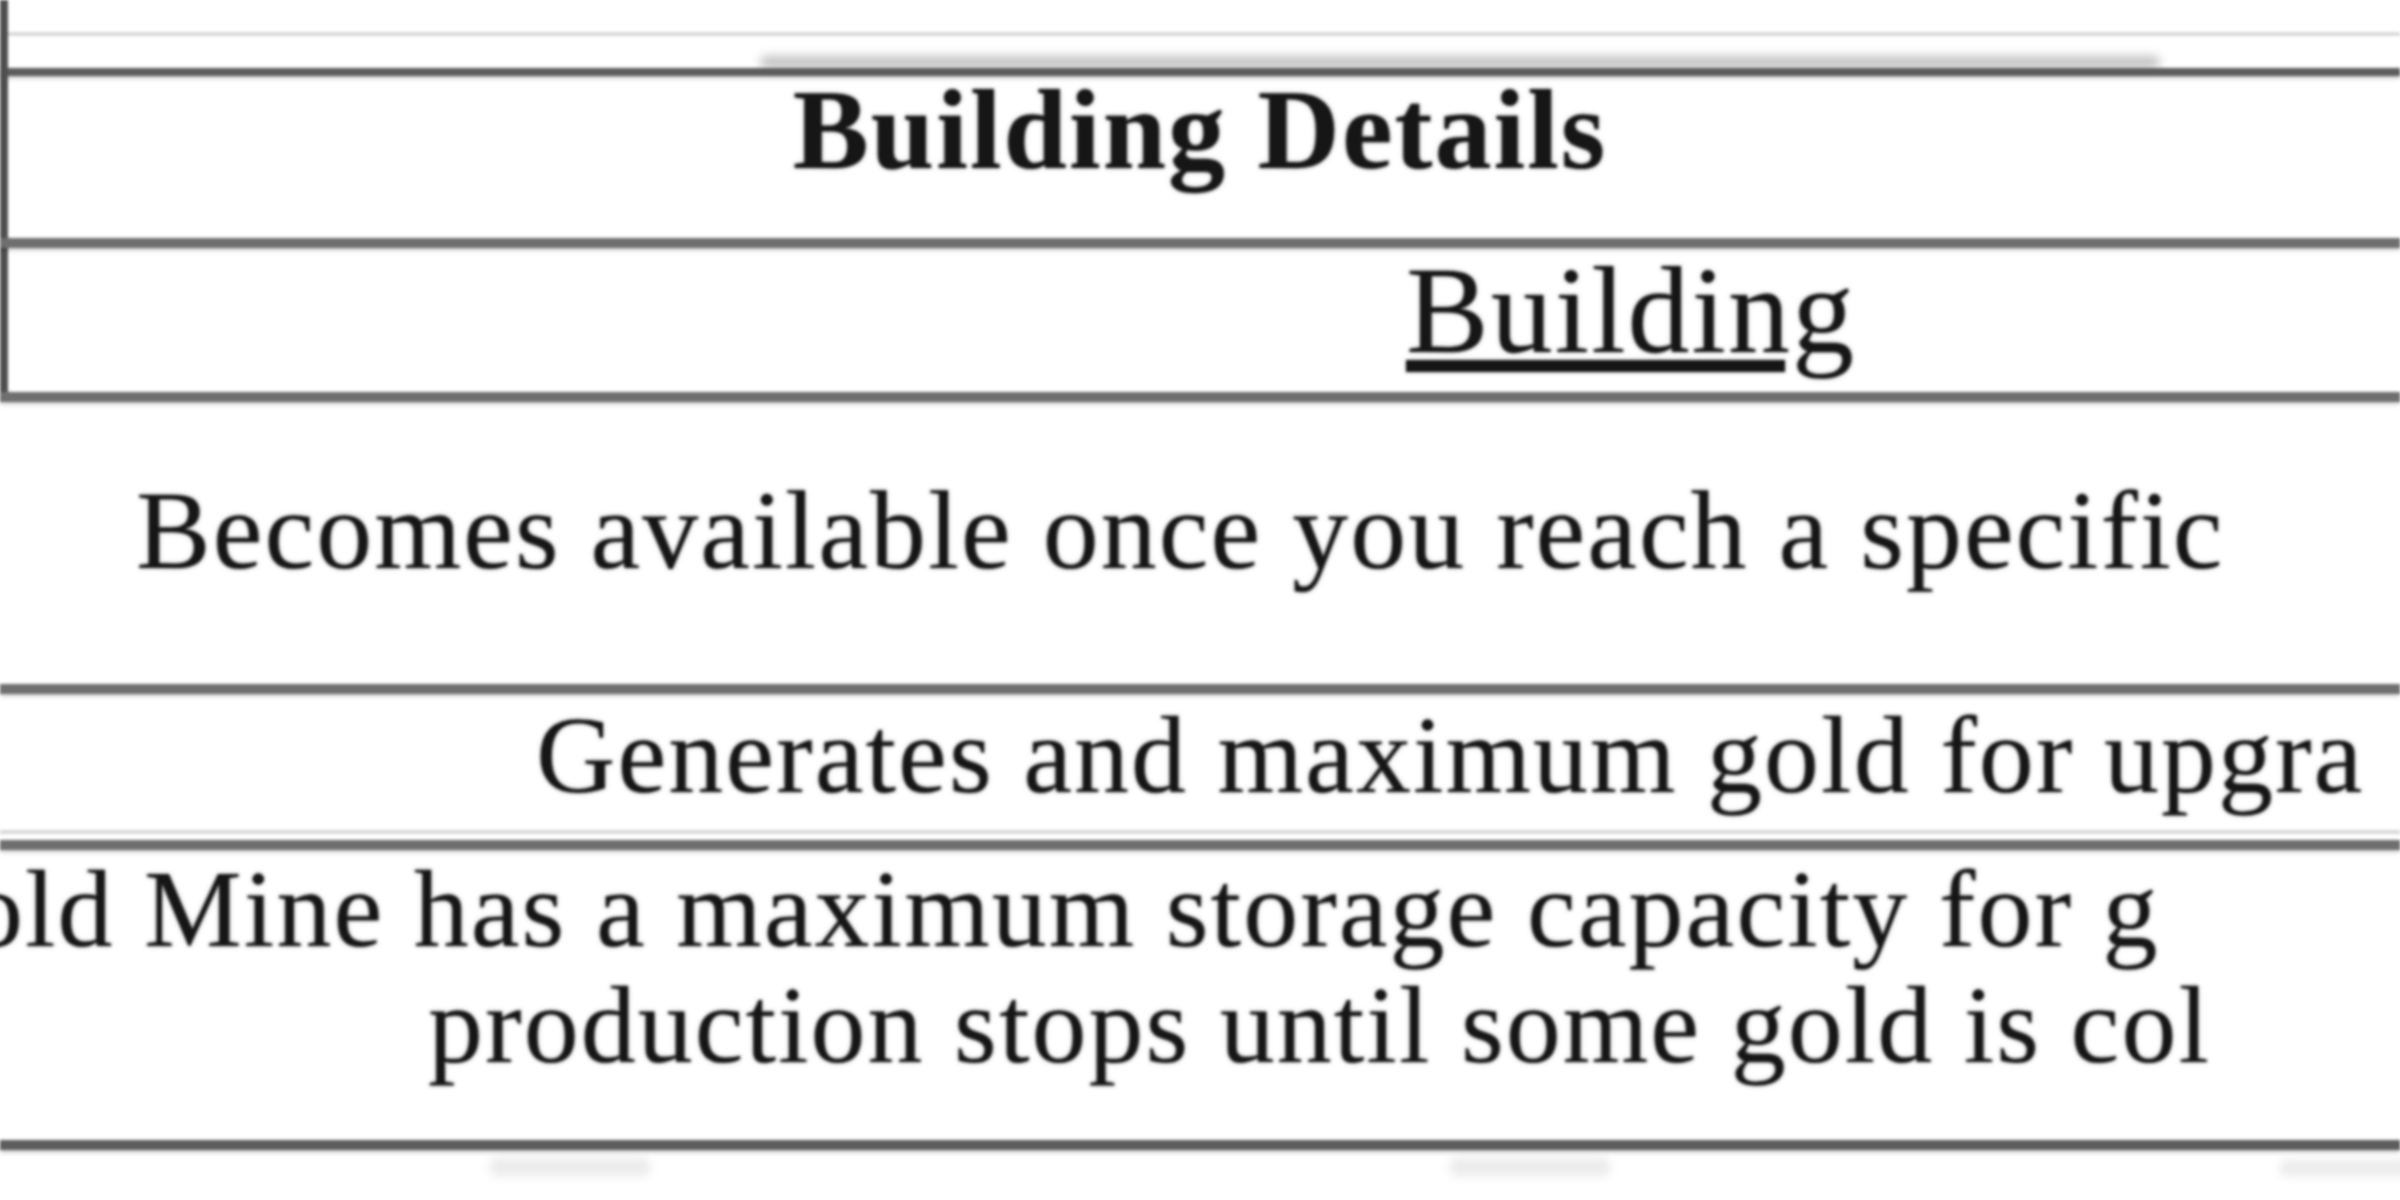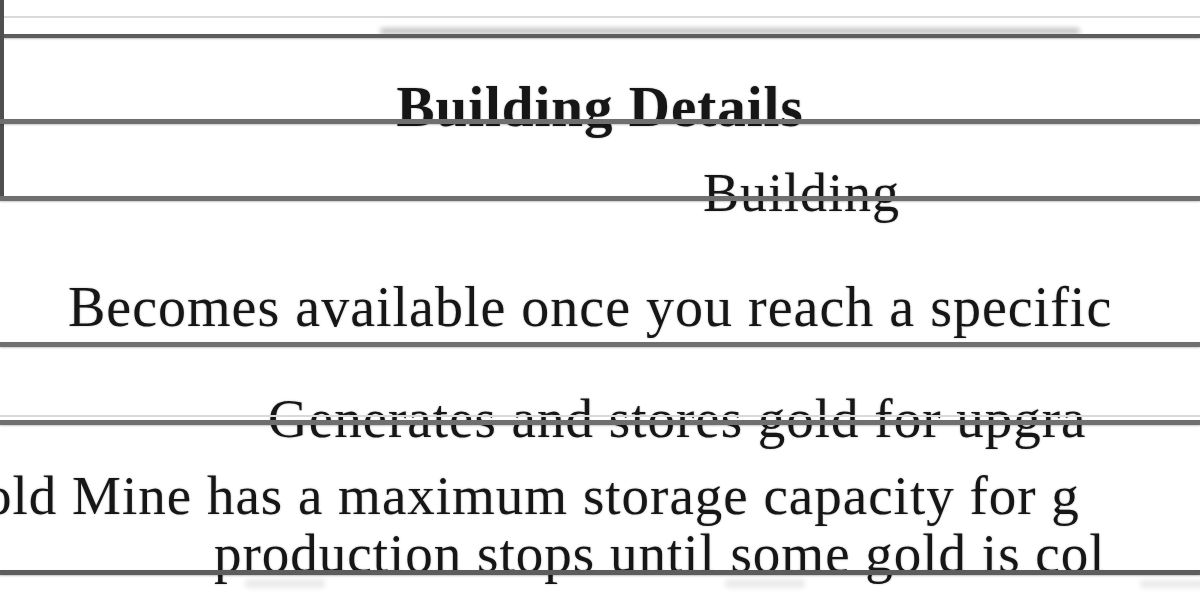--- a/index.html
+++ b/index.html
@@ -16,21 +16,20 @@
     position: absolute;
     inset: 0;
     filter: blur(0.7px);
   }
   .txt {
     position: absolute;
     white-space: nowrap;
     line-height: 1;
     letter-spacing: 1px;
     text-shadow: 0 0 2px rgba(40,40,40,0.35);
-    margin-top: 41px;
   }
   .hline {
     position: absolute;
     left: 0;
     width: 1200px;
   }
   .dark  { background: #5d5d5d; box-shadow: 0 1px 2px rgba(0,0,0,0.25); }
   .mid   { background: #6f6f6f; box-shadow: 0 1px 2px rgba(0,0,0,0.22); }
   .faint { background: #d9d9d9; }
   .vline {
@@ -45,21 +44,21 @@
     filter: blur(2.5px);
     border-radius: 3px;
   }
   .ghost.light { background: rgba(0,0,0,0.08); }
   .title-row {
     top: 37px; left: 0; width: 1200px;
     text-align: center;
     font-weight: bold;
     font-size: 57px;
   }
-  .building-hdr { top: 125px; left: 703px; font-size: 54px; }
+  .building-hdr { top: 125px; left: 703px; font-size: 62px; text-decoration: underline; }
   .row-avail    { top: 238px; left: 68px;  font-size: 56px; }
   .row-gen      { top: 350px; left: 268px; font-size: 55px; }
   .row-store1   { top: 427px; left: -16px; font-size: 55px; }
   .row-store2   { top: 485px; left: 214px; font-size: 55px; }
 </style>
 </head>
 <body>
 
 <div class="screen">
   <div class="blur-layer">
@@ -77,21 +76,21 @@
     <div class="hline mid" style="top:119px;height:5px;"></div>
 
     <div class="txt building-hdr">Building</div>
 
     <div class="hline mid" style="top:196px;height:5px;"></div>
 
     <div class="txt row-avail">Becomes available once you reach a specific</div>
 
     <div class="hline mid" style="top:342px;height:5px;"></div>
 
-    <div class="txt row-gen">Generates and stores gold for upgra</div>
+    <div class="txt row-gen">Generates and maximum gold for upgra</div>
 
     <div class="hline faint" style="top:415px;height:2px;"></div>
     <div class="hline mid" style="top:420px;height:5px;"></div>
 
     <div class="txt row-store1">old Mine has a maximum storage capacity for g</div>
     <div class="txt row-store2">production stops until some gold is col</div>
 
     <div class="hline dark" style="top:570px;height:5px;"></div>
 
     <div class="ghost light" style="left:245px;top:579px;width:80px;height:9px;"></div>

